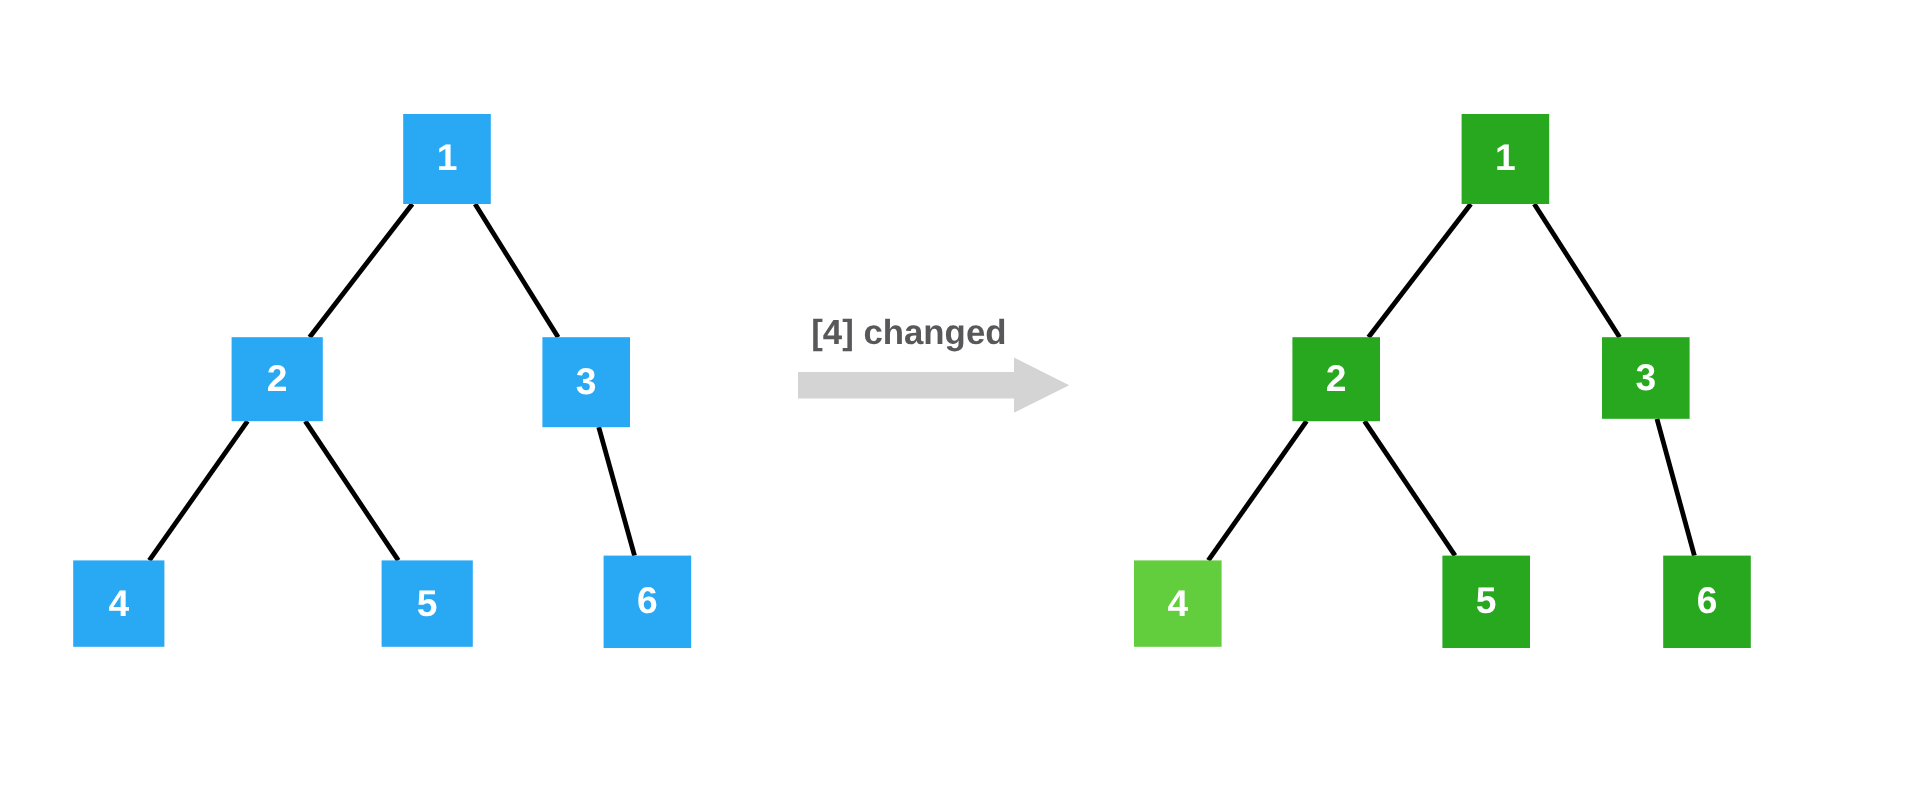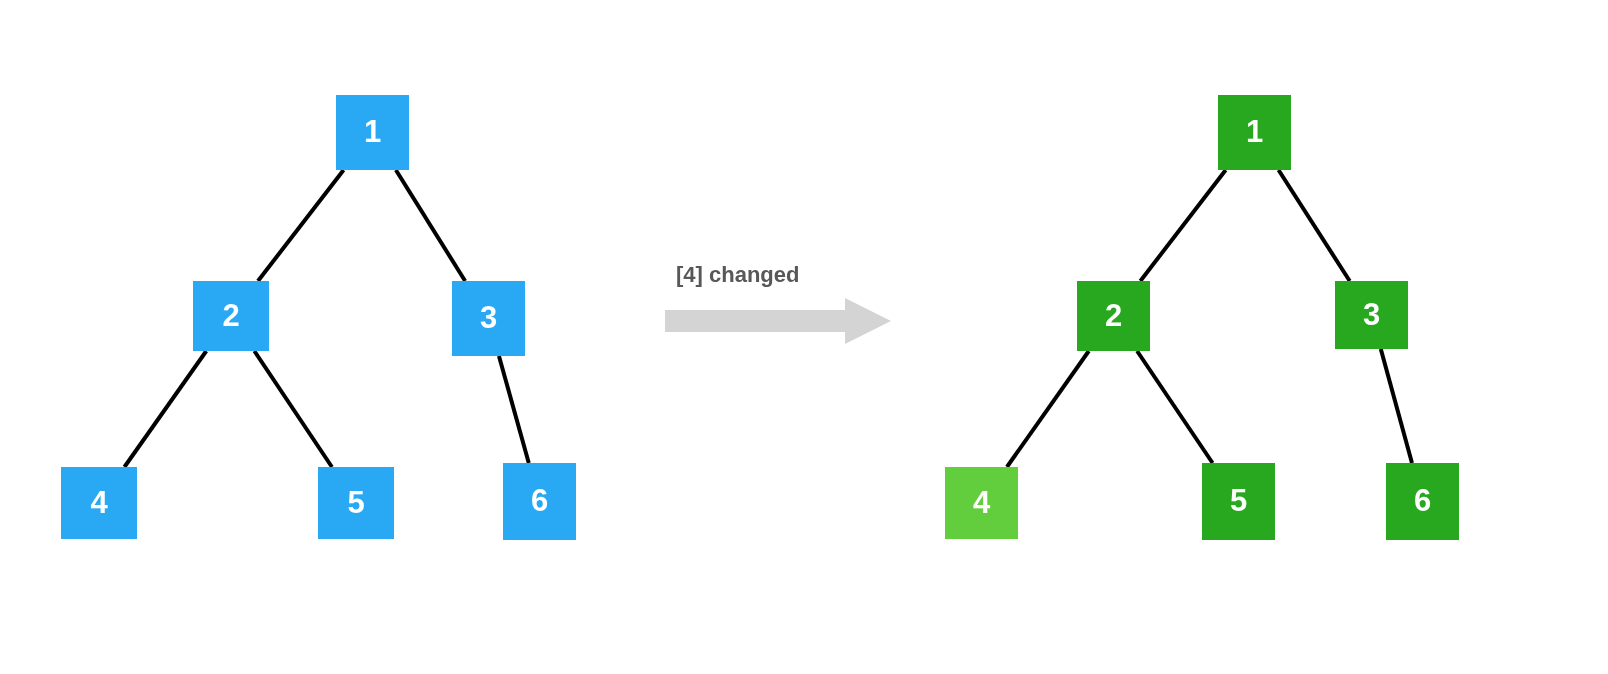--- a/index.html
+++ b/index.html
@@ -52,21 +52,21 @@
     display: block;
     transform: translateY(-1px);
   }
   .transition {
     position: absolute;
   }
   .transition-label {
     position: absolute;
     left: 676px;
     top: 262px;
-    font-size: 22px;
+    font-size: 29px;
     font-weight: 700;
     color: #58585a;
     white-space: nowrap;
     font-family: "Liberation Sans", sans-serif;
   }
   .arrow-svg {
     position: absolute;
     left: 648px;
     top: 296px;
   }

